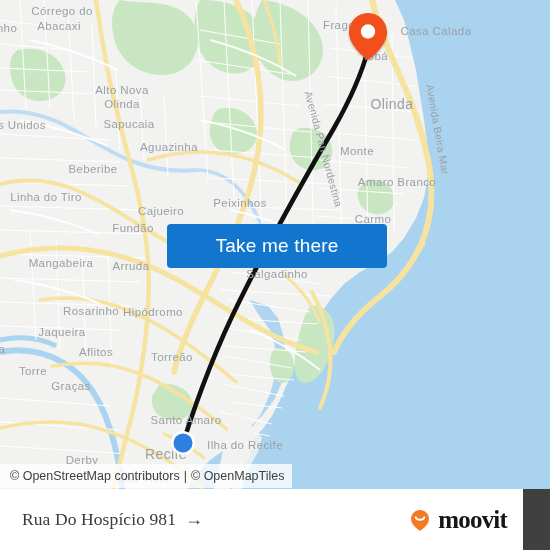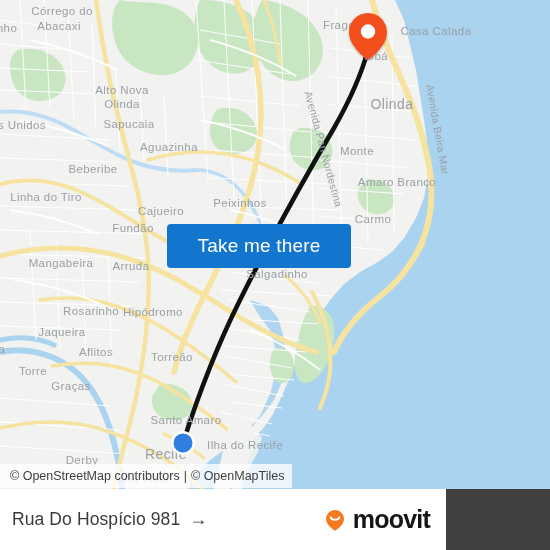--- a/index.html
+++ b/index.html
@@ -14,37 +14,37 @@
   #map svg { position:absolute; left:0; top:0; }
 
   .maplabel { fill:#9aa0a6; font-family:"Liberation Sans", sans-serif;
               font-size:11.5px; text-anchor:middle; dominant-baseline:middle;
               letter-spacing:0.4px; }
   .maplabel.big { font-size:14px; }
   .roadlabel { fill:#9aa0a6; font-family:"Liberation Sans", sans-serif;
                font-size:10.5px; text-anchor:middle; letter-spacing:0.3px; }
 
   
-  #cta { position:absolute; left:167px; top:224px; width:184px; height:44px;
+  #cta { position:absolute; left:167px; top:224px; width:220px; height:44px;
          background:#1275ce; border-radius:4px; border:none; cursor:pointer;
          color:#fff; font-family:"Liberation Sans", sans-serif;
          font-size:19px; letter-spacing:0.2px; line-height:44px;
          text-align:center; padding:0; }
 
   
   #attrib { position:absolute; left:0; top:464px; height:24px;
             background:rgba(255,255,255,0.78);
             padding:0 8px 0 10px; display:flex; align-items:center;
             font-size:12.5px; color:#3c4043; white-space:nowrap; }
   #attrib .sep { margin:0 4px; color:#3c4043; }
 
   
-  #footer { position:absolute; left:0; top:489px; width:446px; height:61px;
+  #footer { position:absolute; left:0; top:489px; width:523px; height:61px;
             background:#ffffff; display:flex; align-items:center;
-            justify-content:space-between; padding:0 16px 0 12px; }
+            justify-content:space-between; padding:0 16px 0 22px;font-family:Liberation Serif, serif; }
   #route-text { font-size:17.5px; color:#3b3b3b; letter-spacing:0.1px;
                 display:flex; align-items:center; gap:9px; white-space:nowrap; }
   #route-text .arrow { font-size:18px; color:#3b3b3b; }
   #brand { display:flex; align-items:center; gap:5px; }
   #brand .word { font-size:25px; font-weight:bold; color:#16161a;
                  letter-spacing:-0.8px; }
 </style>
 </head>
 <body>
 

